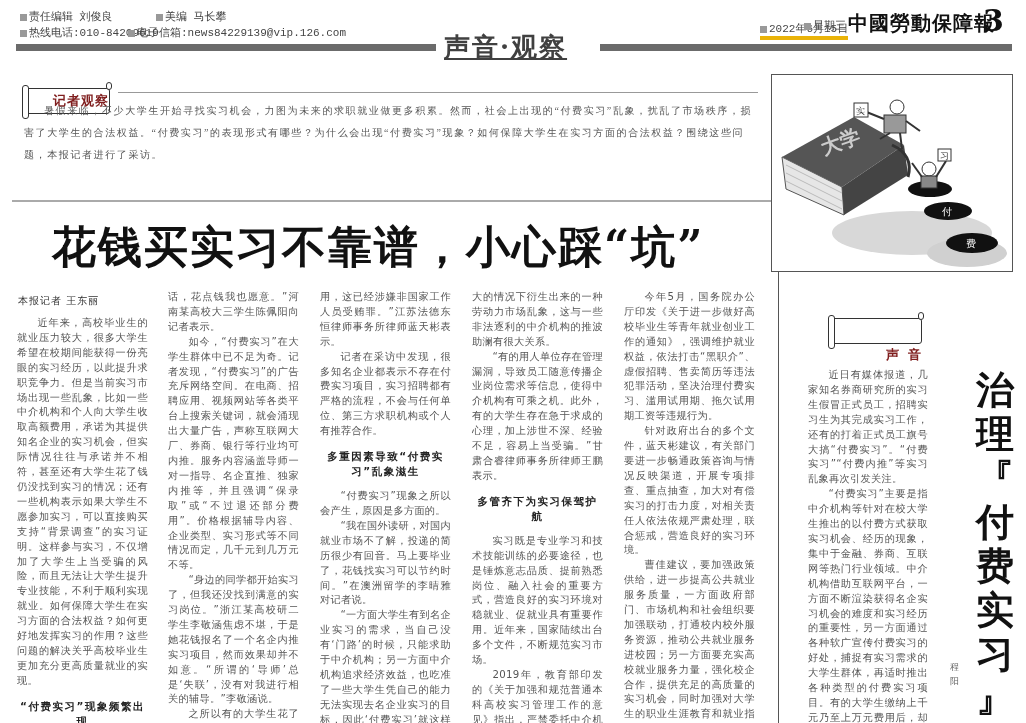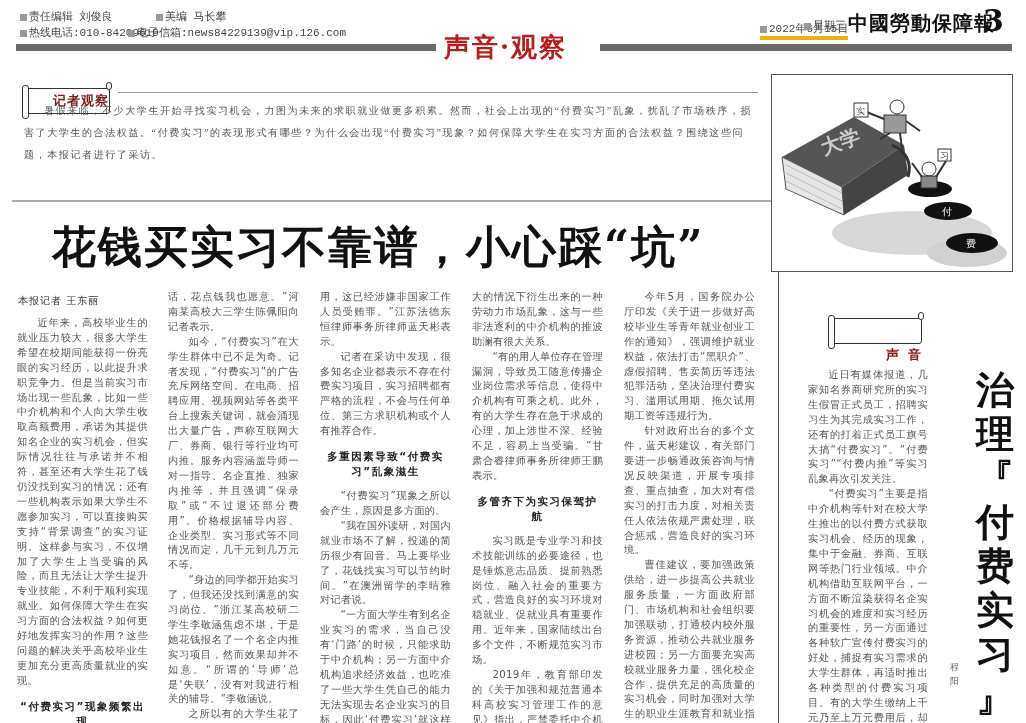--- a/index.html
+++ b/index.html
@@ -2,21 +2,21 @@
 <html><head>
 <meta charset="utf-8">
 <style>
   html, body { margin:0; padding:0; background:#fff; }
   body { width:1026px; height:723px; position:relative; overflow:hidden;
          font-family:"DejaVu Serif", serif; color:#333; }
   .abs { position:absolute; }
   .masthead-meta { font-family:Liberation Mono, monospace; font-size:11px; color:#444; line-height:16px; }
   .masthead-meta .sq { display:inline-block; width:7px; height:7px; background:#999; margin-right:2px; vertical-align:middle; }
   .rule-thick { background:#6b6b6b; height:7px; }
-  .section-title { font-family:"DejaVu Serif", serif; font-weight:bold; font-size:26px; color:#b91c1c; letter-spacing:2px; }
+  .section-title { font-family:"DejaVu Serif", serif; font-weight:bold; font-size:26px; color:#404040; letter-spacing:2px;text-decoration:underline; }
   .paper-name { font-family:"DejaVu Serif", serif; font-weight:bold; font-size:20px; color:#111; letter-spacing:1px; }
   .page-num { font-family:"DejaVu Serif", serif; font-weight:900; font-size:30px; color:#111; }
   .scroll-label { border:1.5px solid #333; border-radius:3px; background:#fff; font-family:"DejaVu Sans", sans-serif;
                   font-weight:bold; color:#7f1d1d; text-align:right; }
   .scroll-label::before { content:""; position:absolute; left:-5px; top:-4px; width:5px; height:calc(100% + 8px);
                   border:1.5px solid #333; border-radius:3px; background:#fff; }
   .scroll-label::after { content:""; position:absolute; right:-3px; top:-7px; width:4px; height:6px;
                   border:1.5px solid #333; border-radius:3px; background:#fff; }
   .intro { font-family:Liberation Serif, serif; font-size:10px; color:#555; line-height:22px; letter-spacing:1.6px; text-indent:2em; }
   .headline { font-family:"DejaVu Serif", serif; font-weight:900; font-size:44px; color:#111; letter-spacing:2px; }

